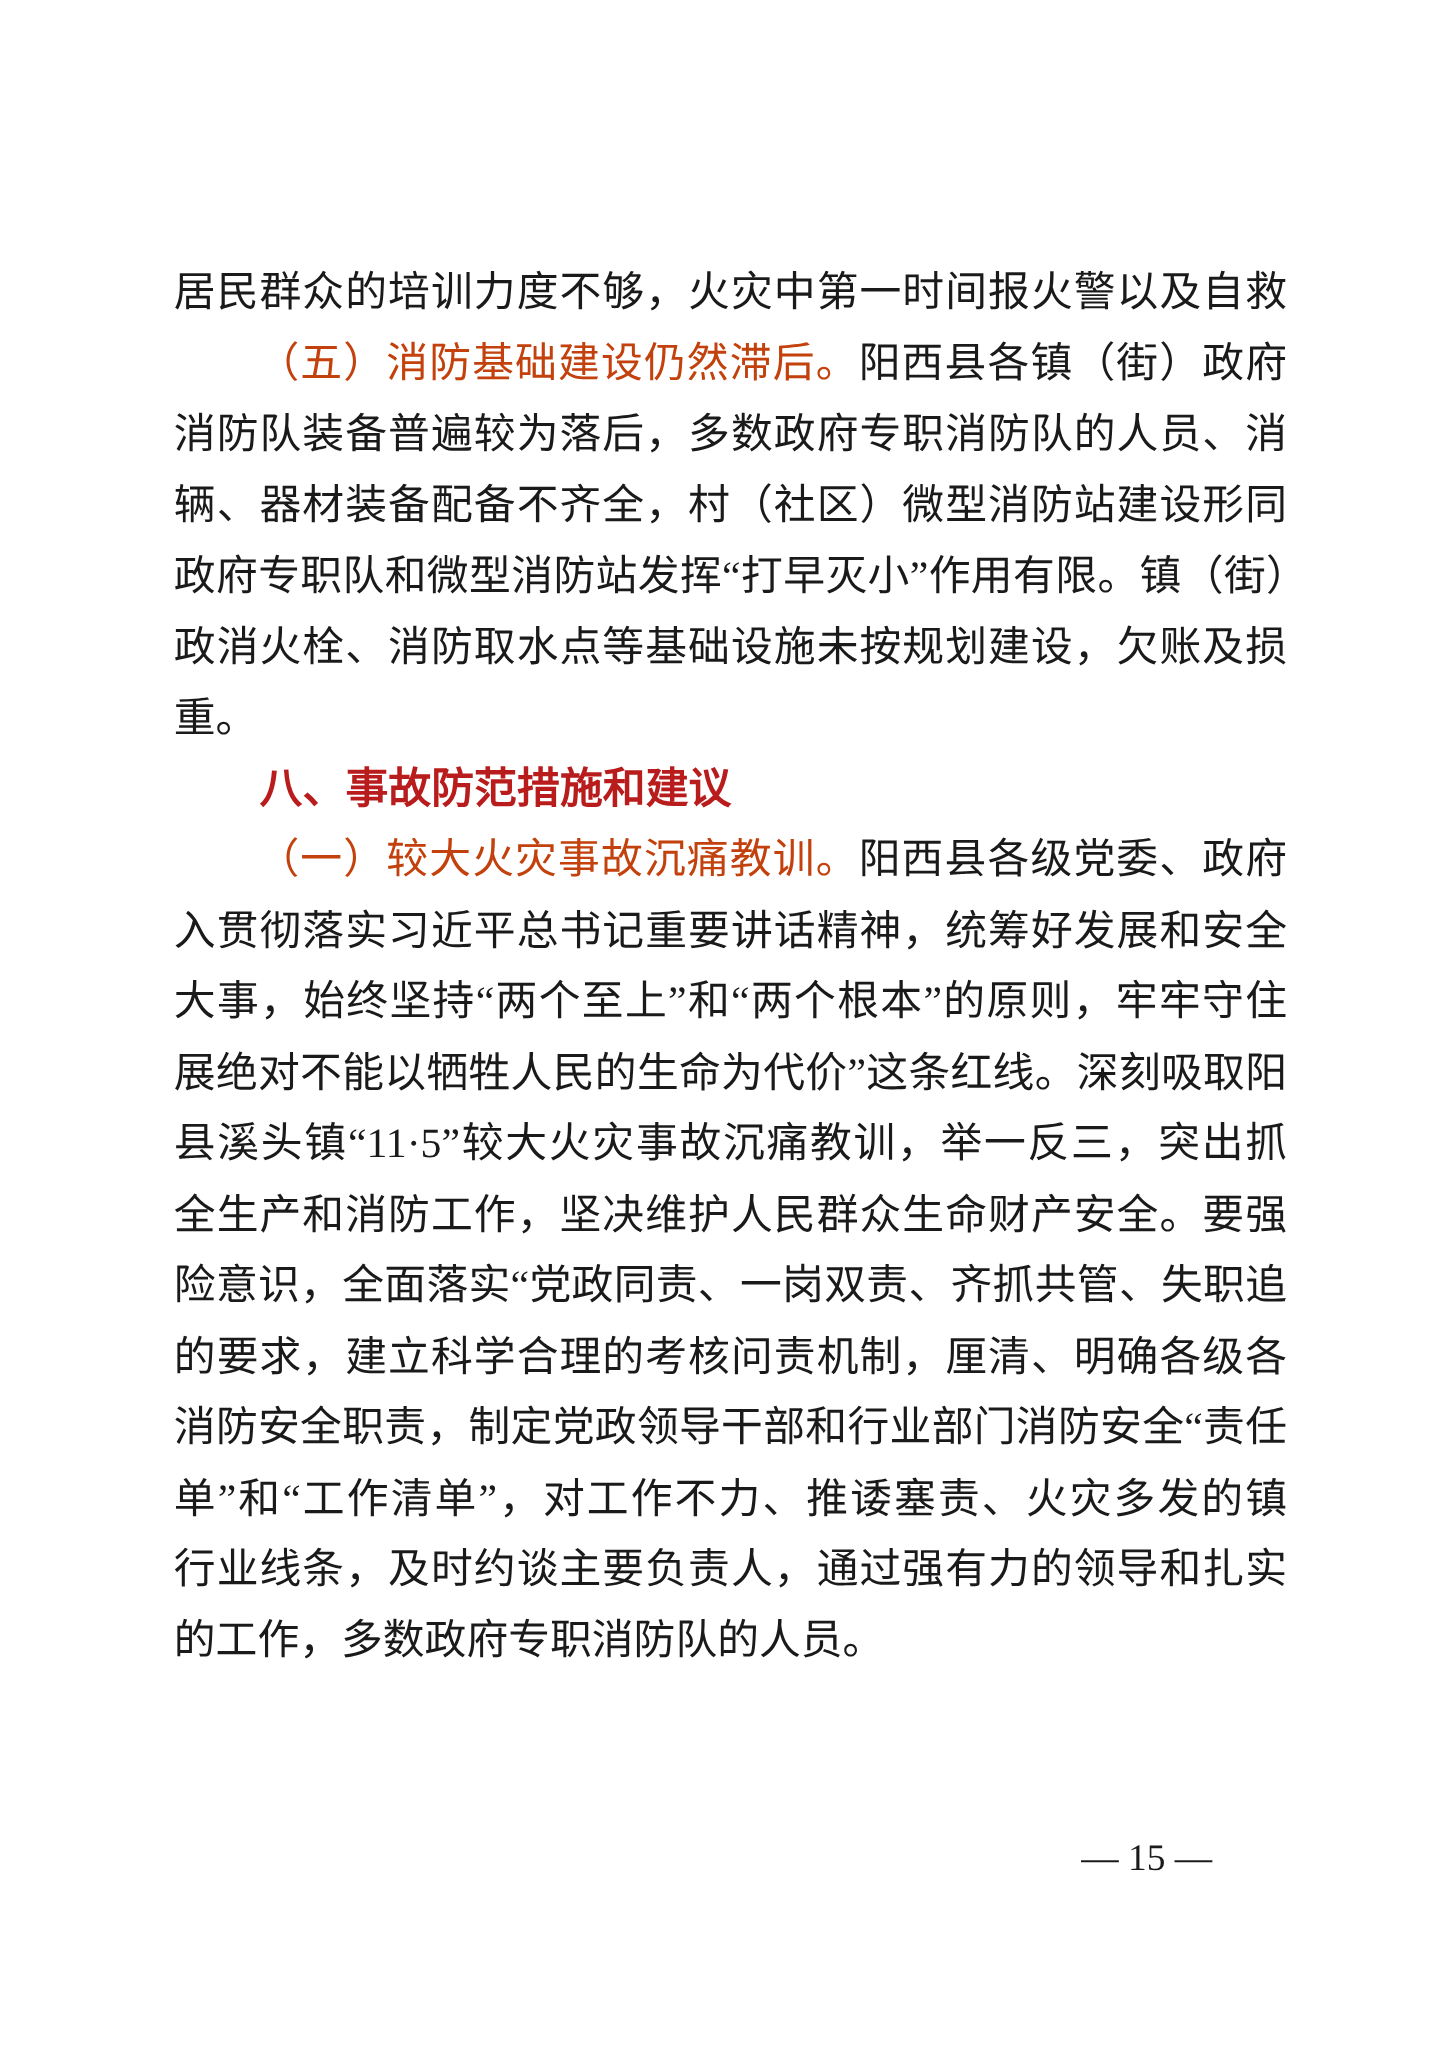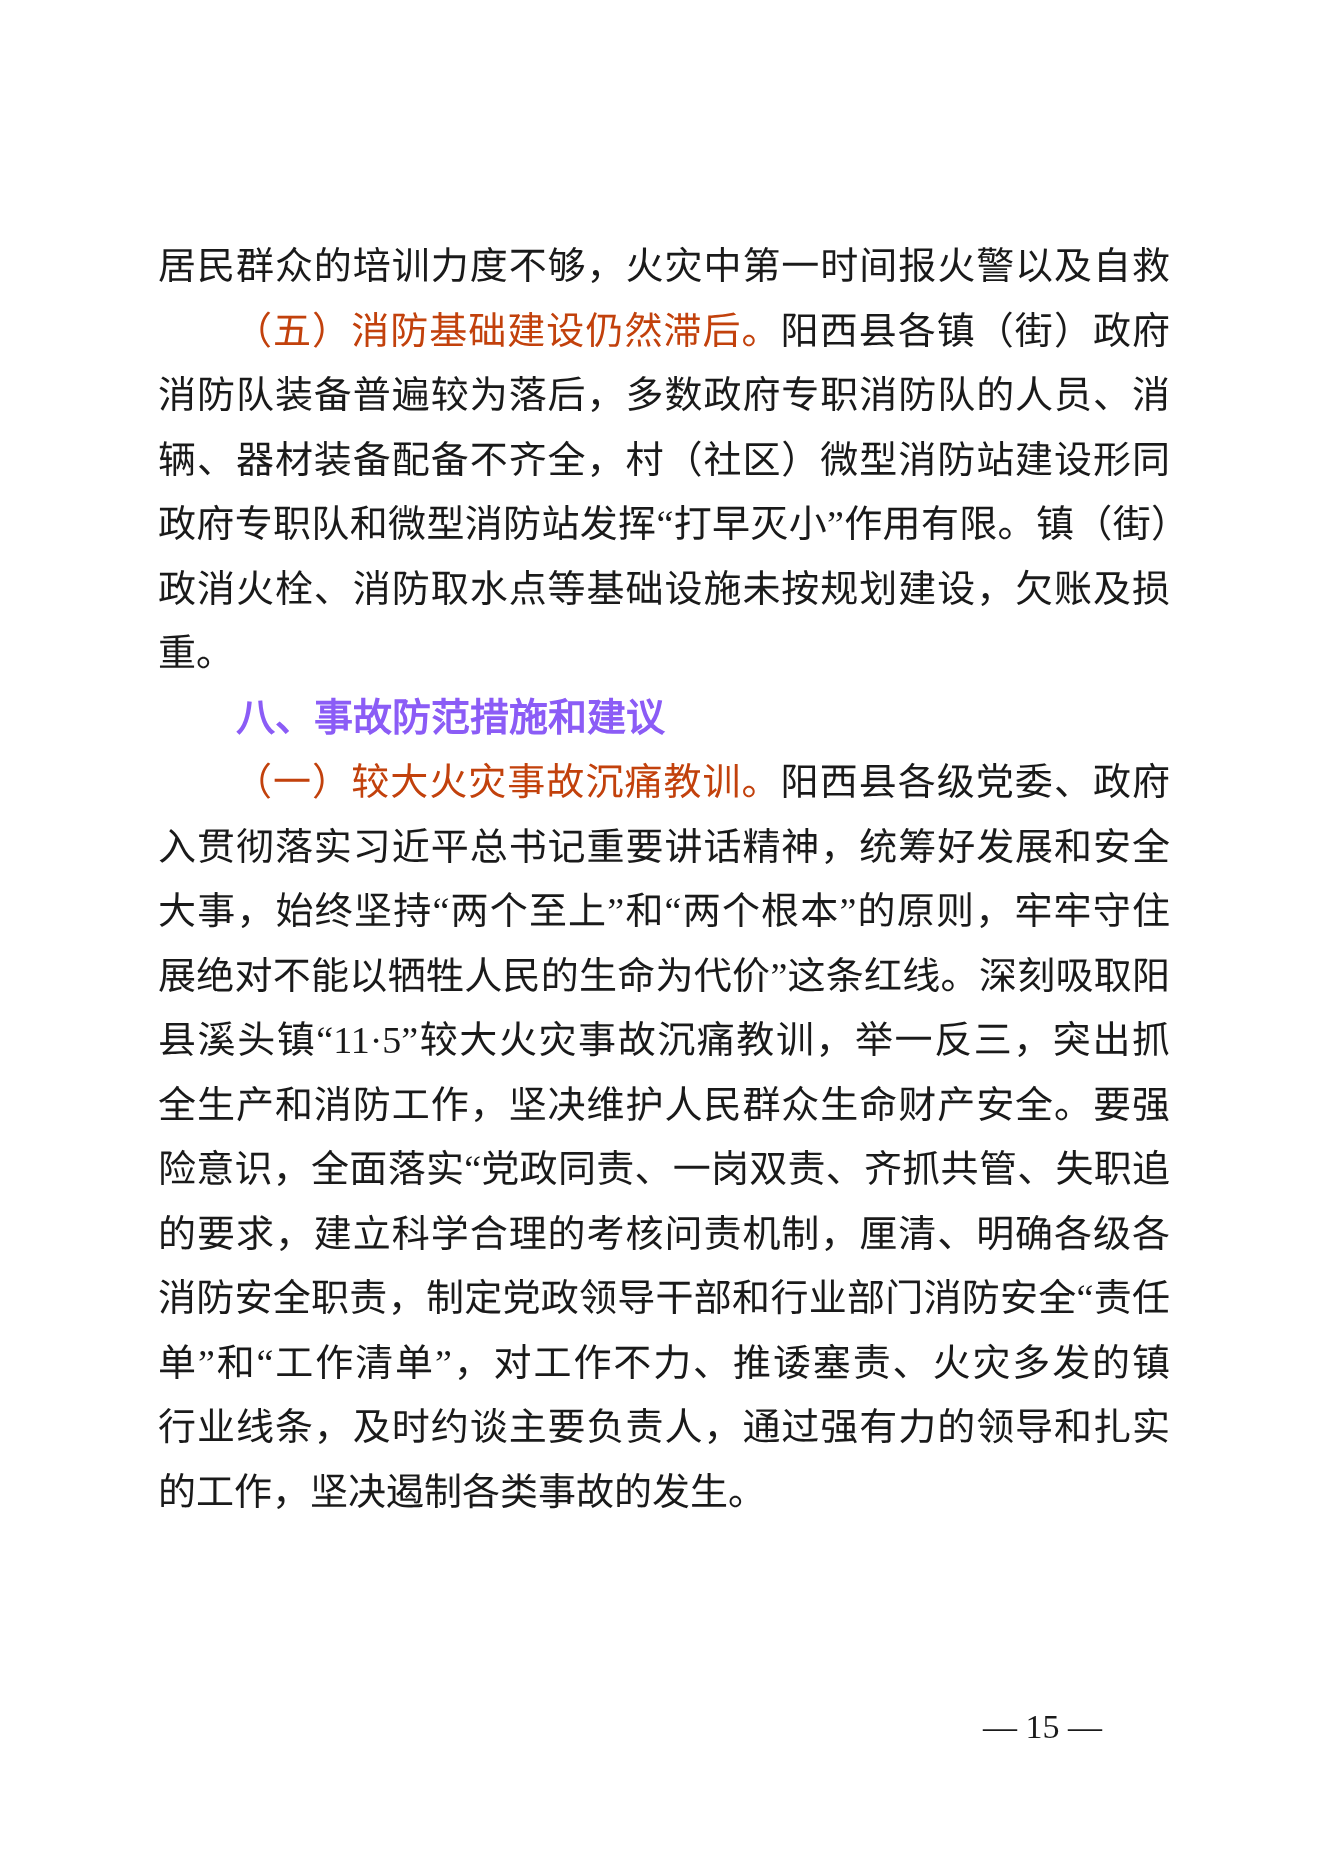--- a/index.html
+++ b/index.html
@@ -38,29 +38,29 @@
   }
   .text-line.para-last {
     text-align-last: left;
   }
   .text-line.heading-line {
     font-family: "DejaVu Sans", "Liberation Sans", sans-serif;
     font-weight: bold;
     font-size: 39px;
     text-indent: 2em;
     text-align-last: left;
-    color: #8b5cf6;
+    color: #b91c1c;
   }
   .lead {
     
     color: #c2410c;
   }
   .page-footer {
     position: absolute;
-    top: 1705px;
+    top: 1668px;
     left: 983px;
     font-size: 34px;
     line-height: 44px;
     white-space: nowrap;
     color: #1a1a1a;
     font-family: "Liberation Serif", "DejaVu Serif", serif;
   }
 </style>
 </head>
 <body>
@@ -79,18 +79,18 @@
       <div class="text-line">入贯彻落实习近平总书记重要讲话精神，统筹好发展和安全两件</div>
       <div class="text-line">大事，始终坚持“两个至上”和“两个根本”的原则，牢牢守住“发</div>
       <div class="text-line">展绝对不能以牺牲人民的生命为代价”这条红线。深刻吸取阳西</div>
       <div class="text-line">县溪头镇“11·5”较大火灾事故沉痛教训，举一反三，突出抓好安</div>
       <div class="text-line">全生产和消防工作，坚决维护人民群众生命财产安全。要强化风</div>
       <div class="text-line">险意识，全面落实“党政同责、一岗双责、齐抓共管、失职追责”</div>
       <div class="text-line">的要求，建立科学合理的考核问责机制，厘清、明确各级各部门</div>
       <div class="text-line">消防安全职责，制定党政领导干部和行业部门消防安全“责任清</div>
       <div class="text-line">单”和“工作清单”，对工作不力、推诿塞责、火灾多发的镇街、</div>
       <div class="text-line">行业线条，及时约谈主要负责人，通过强有力的领导和扎实有效</div>
-      <div class="text-line para-last">的工作，坚决遏制各类事故的发生。</div>
+      <div class="text-line para-last">的工作，多数政府专职消防队的人员。</div>
     </main>
   <footer class="page-footer">
     <span>— 15 —</span>
   </footer>
 </div>
 
 </body></html>

